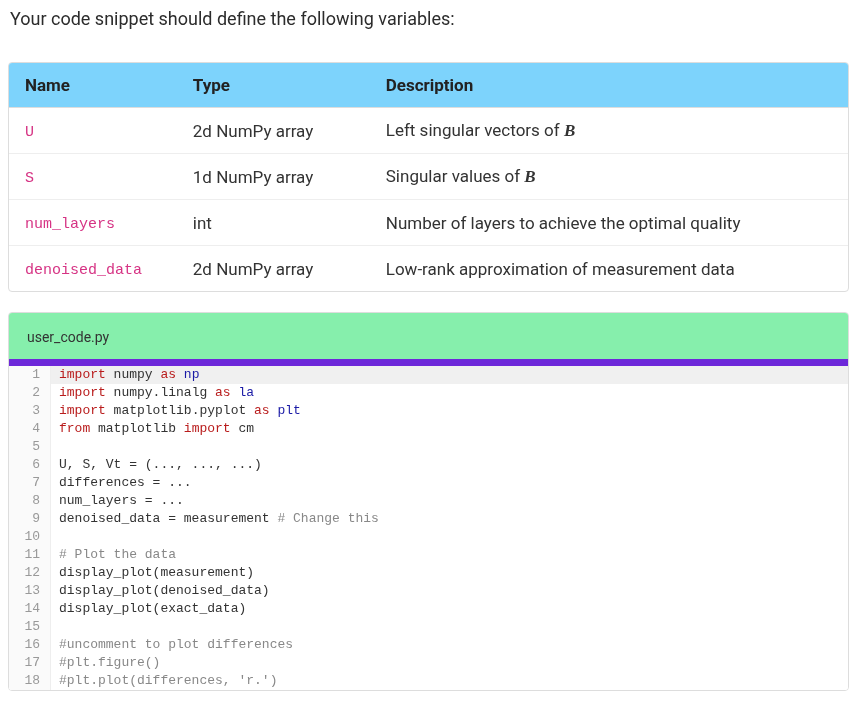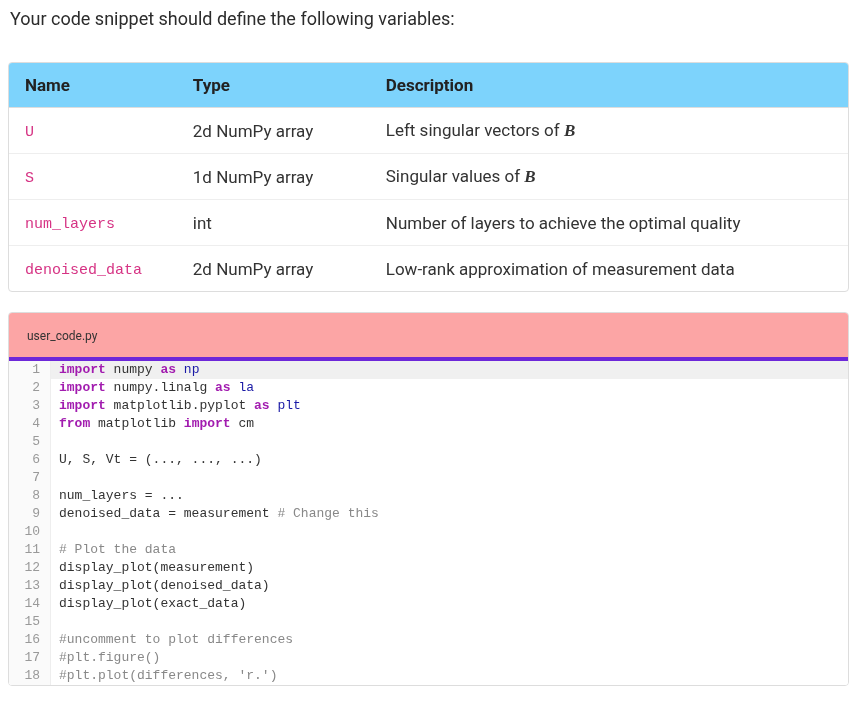--- a/index.html
+++ b/index.html
@@ -64,24 +64,24 @@
     .col-name { width: 20%; }
     .col-type { width: 23%; }
     .col-desc { width: 57%; }
     .code-panel {
       border: 1px solid #ddd;
       border-radius: 4px;
       overflow: hidden;
     }
     .code-header {
       padding: 16px 18px 14px 18px;
-      font-size: 12px;
-      color: #333;
-      border-bottom: 4px solid #6d28d9;
-      background: #fca5a5;
+      font-size: 14px;
+      color: #333;
+      border-bottom: 7px solid #6d28d9;
+      background: #86efac;
     }
     .code-body {
       background: #fff;
       font-family: Consolas, Monaco, "Courier New", monospace;
       font-size: 13px;
       line-height: 18px;
     }
     .code-line {
       display: flex;
       align-items: flex-start;
@@ -97,21 +97,21 @@
       user-select: none;
       flex-shrink: 0;
       background: #fafafa;
       border-right: 1px solid #eee;
     }
     .code-content {
       padding-left: 8px;
       white-space: pre;
       color: #333;
     }
-    .tok-kw { color: #a21caf; font-weight: bold; }
+    .tok-kw { color: #b91c1c; }
     .tok-ns { color: #1a1aa6; }
     .tok-comment { color: #888; }
   </style>
 </head>
 <body>
 
 <p class="intro-text">Your code snippet should define the following variables:</p>
 
 <div class="table-container">
   <table>
@@ -169,20 +169,21 @@
       <div class="code-line">
         <div class="gutter">5</div>
         <div class="code-content">&nbsp;</div>
       </div>
       <div class="code-line">
         <div class="gutter">6</div>
         <div class="code-content">U, S, Vt = (..., ..., ...)</div>
       </div>
       <div class="code-line">
         <div class="gutter">7</div>
+        <div class="code-content">differences = ...</div>
       </div>
       <div class="code-line">
         <div class="gutter">8</div>
         <div class="code-content">num_layers = ...</div>
       </div>
       <div class="code-line">
         <div class="gutter">9</div>
         <div class="code-content">denoised_data = measurement <span class="tok-comment"># Change this</span></div>
       </div>
       <div class="code-line">

